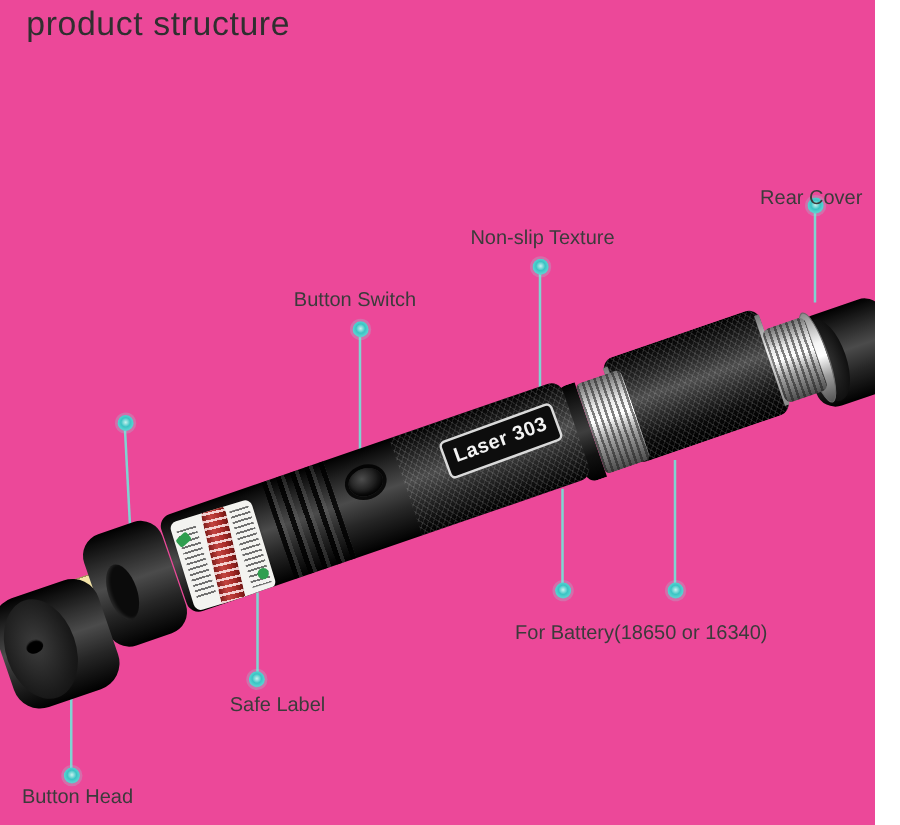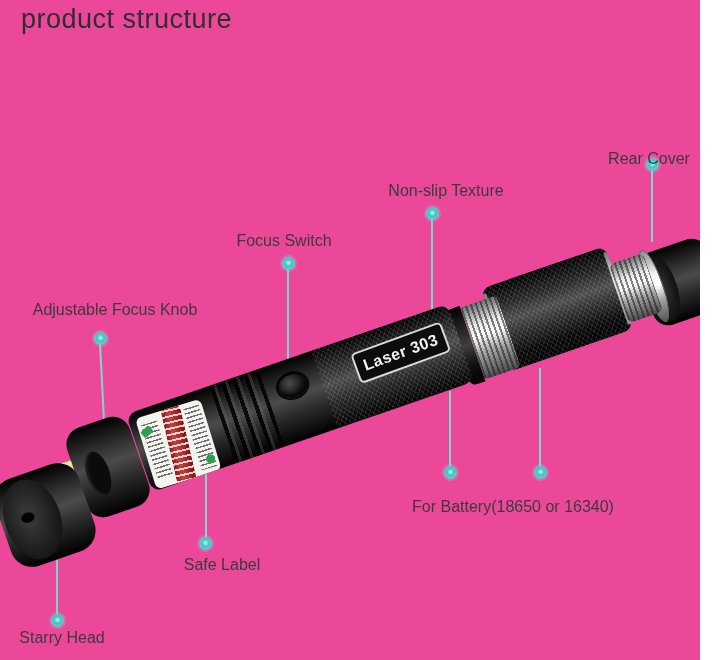--- a/index.html
+++ b/index.html
@@ -10,21 +10,21 @@
   .title{
     position:absolute;left:21px;top:4px;margin:0;
     font-size:27px;font-weight:400;color:#2f2f2f;letter-spacing:.5px;
   }
   
   .lbl{
     position:absolute;transform:translateX(-50%);white-space:nowrap;
     font-size:16px;color:#3b3b3b;
   }
   .t-rear   {left:649px;top:134px;margin-top:16px;}
-  .t-nonslip{left:446px;top:182px;}
+  .t-nonslip{left:434px;top:182px;}
   .t-button {left:284px;top:232px;}
   .t-knob   {left:115px;top:301px;}
   .t-safe   {left:222px;top:556px;}
   .t-starry {left:62px; top:629px;}
   .t-batt   {left:513px;top:484px;margin-top:14px;}
   
   .dot{
     position:absolute;width:13px;height:13px;border-radius:50%;
     background:radial-gradient(circle at 50% 45%, #c8f2ef 0%, #3ac4c4 38%, #57d2d0 62%, rgba(170,230,228,.18) 100%);
     box-shadow:0 0 0 2px rgba(140,224,222,.25);
@@ -218,19 +218,18 @@
   <div class="dot d-nonslip"></div>
   <div class="dot d-button"></div>
   <div class="dot d-knob"></div>
   <div class="dot d-safe"></div>
   <div class="dot d-starry"></div>
   <div class="dot d-battL"></div>
   <div class="dot d-battR"></div>
 
   <div class="lbl t-rear">Rear Cover</div>
   <div class="lbl t-nonslip">Non-slip Texture</div>
-  <div class="lbl t-button">Focus Switch</div>
-  <div class="lbl t-knob">Adjustable Focus Knob</div>
+  <div class="lbl t-button">Button Switch</div>
   <div class="lbl t-safe">Safe Label</div>
-  <div class="lbl t-starry">Starry Head</div>
+  <div class="lbl t-starry">Button Head</div>
   <div class="lbl t-batt">For Battery(18650 or 16340)</div>
 
 </div>
 
 </body></html>

